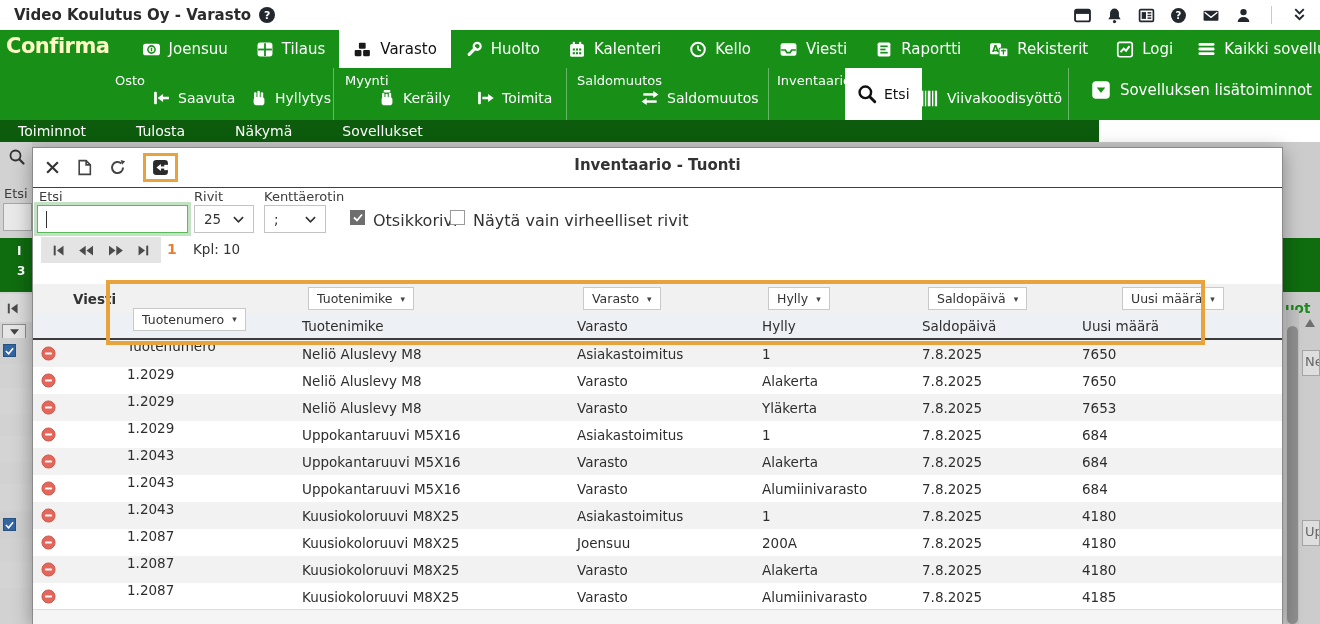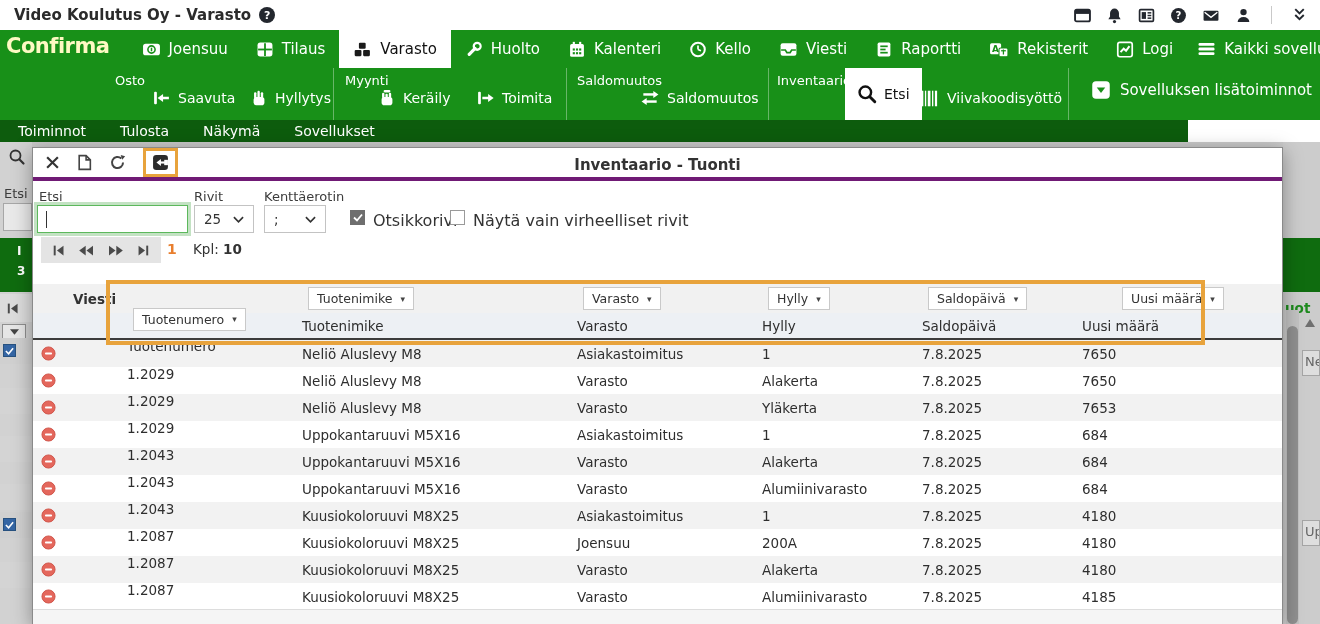--- a/index.html
+++ b/index.html
@@ -27,57 +27,57 @@
 
 
 .ribbon { position:absolute; left:0; top:68px; width:1320px; height:52px; background:#189018; }
 .rg-label { position:absolute; top:5px; color:#fff; font-size:13px; }
 .rbtn { position:absolute; top:16px; height:28px; display:flex; align-items:center; gap:7px; color:#fff; font-size:14px; white-space:nowrap; }
 .rbtn.active { top:0; height:52px; background:#fff; color:#111; padding:0 12px; }
 .rdiv { position:absolute; top:0; width:1px; height:52px; background:rgba(255,255,255,0.35); }
 .ribbon-more { position:absolute; right:8px; top:12px; display:flex; align-items:center; gap:9px; color:#fff; font-size:15px; }
 
 
-.menubar { position:absolute; left:0; top:120px; width:1188px; height:22px; background:#0d5c0d; display:flex; align-items:center; gap:34px; padding-left:18px; }
+.menubar { position:absolute; left:0; top:120px; width:1099px; height:22px; background:#0d5c0d; display:flex; align-items:center; gap:50px; padding-left:18px; }
 .menubar .mitem { color:#fff; font-size:14px; }
 
 
 .content { position:absolute; left:0; top:142px; width:1320px; height:482px; background:#c9c9c9; }
 .bg-left { position:absolute; left:0; top:0; width:32px; height:482px; background:#d2d2d2; overflow:hidden; }
 .bg-right { position:absolute; right:0; top:0; width:37px; height:482px; background:#cccccc; overflow:hidden; }
 .frag { position:absolute; color:#555; font-size:13px; }
 .greenbox { position:absolute; background:#0f6c0f; color:#fff; font-size:12px; font-weight:700; }
 .bandrow { position:absolute; left:0; width:32px; height:26px; background:#d4d4d4; }
 .bg-input { position:absolute; background:#e9e9e9; border:1px solid #a7a7a7; }
 .bg-check { position:absolute; width:13px; height:13px; background:#3465a4; border:1px solid #27517f; display:flex; align-items:center; justify-content:center; }
 .bg-pager { position:absolute; left:0; width:32px; height:28px; background:#dcdcdc; display:flex; align-items:center; padding-left:7px; }
 .mini-dd { position:absolute; width:24px; height:15px; background:#e6e6e6; border:1px solid #8f8f8f; display:flex; align-items:center; justify-content:center; }
 .sb-track { position:absolute; background:#c2c2c2; }
 .sb-thumb { position:absolute; background:#8f8f8f; border-radius:6px; }
 .sb-box { position:absolute; background:#dedede; border:1px solid #a5a5a5; color:#666; font-size:13px; overflow:hidden; white-space:nowrap; padding:3px 0 0 2px; }
 .green-frag { position:absolute; color:#1e8a1e; font-weight:700; font-size:13.5px; }
 
 
 .modal { position:absolute; left:32px; top:5px; width:1251px; height:477px; background:#fff; border:1px solid #8a8a8a; box-shadow:0 4px 18px rgba(0,0,0,0.35); }
-.m-toolbar { position:relative; height:33px; border-bottom:4px solid #701a75; display:flex; align-items:center; gap:17px; padding-left:12px; }
+.m-toolbar { position:relative; height:40px; border-bottom:1px solid #701a75; display:flex; align-items:center; gap:17px; padding-left:12px; }
 .m-tool { display:flex; align-items:center; }
 .m-title { position:absolute; left:0; right:0; top:8px; text-align:center; font-size:15px; font-weight:700; color:#333; pointer-events:none; }
 .hl-box { border:3px solid #e8a33c; padding:3px 6px; display:flex; align-items:center; }
 .m-label { position:absolute; font-size:13px; color:#3c3c3c; }
 .m-input { position:absolute; left:4px; top:57px; width:151px; height:28px; border:1px solid #5cb85c; box-shadow:0 0 0 3px #c3e2c3; background:#fff; }
 .t-cursor { position:absolute; left:8px; top:5px; width:1px; height:17px; background:#333; }
 .sel { position:absolute; height:28px; background:#fff; border:1px solid #c3c3c3; display:flex; align-items:center; justify-content:space-between; padding:0 9px; font-size:13.5px; color:#333; }
 .m-check { position:absolute; width:15px; height:15px; border:1px solid #9a9a9a; background:#fff; display:flex; align-items:center; justify-content:center; }
 .m-check.checked { background:#6e6e6e; border-color:#6e6e6e; }
 .cb-label { position:absolute; font-size:16px; color:#333; }
 .pager { position:absolute; left:8px; top:89px; width:120px; height:26px; background:#e4e4e4; display:flex; align-items:center; justify-content:space-around; padding:0 5px; }
 .pg-btn { display:flex; align-items:center; }
 .pg-num { position:absolute; left:134px; top:93px; font-size:14px; font-weight:700; color:#e87e2e; }
 .kpl { position:absolute; left:160px; top:93px; font-size:13.5px; color:#333; }
-.kpl b { font-weight:700;margin-top:32px; }
+.kpl b { font-weight:400;margin-top:32px; }
 
 
 .tbl { position:absolute; left:0; top:136px; width:1249px; }
 .hrow1 { display:flex; height:29px; background:#f1f1f1; align-items:center; }
 .hrow2 { display:flex; height:27px; background:#edf0f4; align-items:center; border-bottom:2px solid #3c3c3c; font-size:13.5px; color:#2e2e2e; }
 .trow { display:flex; height:27px; align-items:center; font-size:13.5px; color:#2e2e2e; background:#fff; }
 .trow.alt { background:#f2f2f2; }
 .cell, .hcell, .hcell2 { padding-left:6px; overflow:hidden; white-space:nowrap; }
 .c-icon { width:34px; padding-left:8px; }
 .c-viesti { width:54px; font-weight:700; color:#333; font-size:13.5px; }

